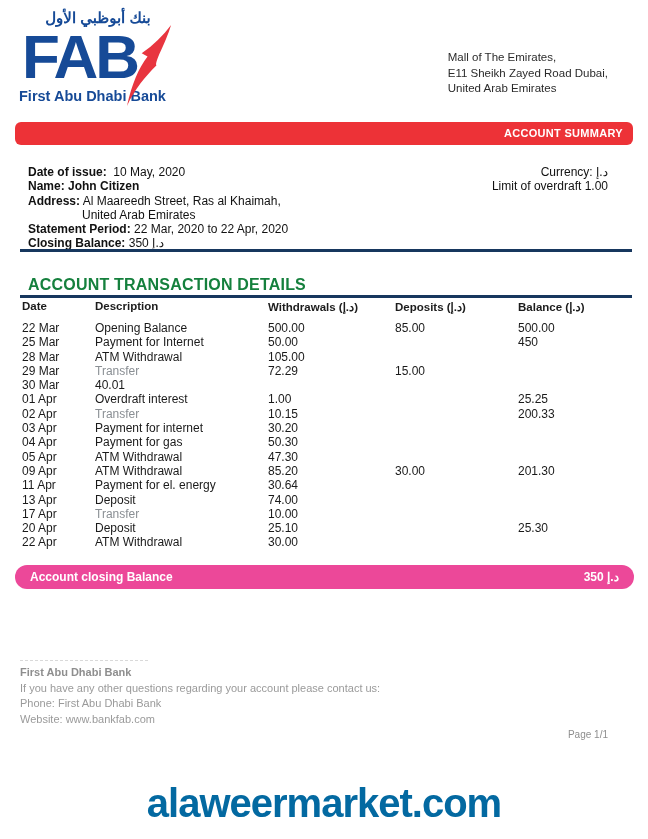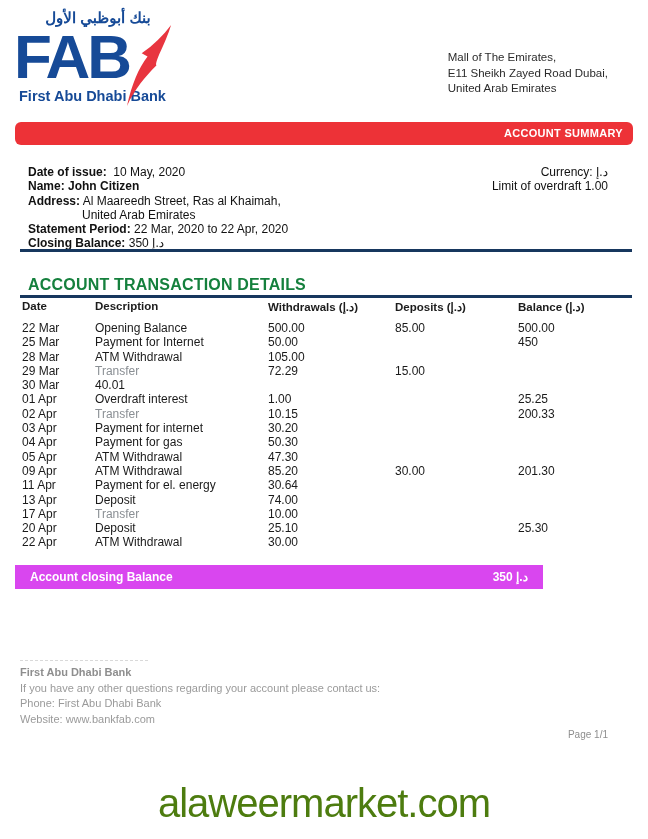--- a/index.html
+++ b/index.html
@@ -2,32 +2,32 @@
 <html><head>
 <meta charset="utf-8">
 <style>
   html,body{margin:0;padding:0;background:#fff;}
   body{font-family:"Liberation Sans", sans-serif;}
   .page{position:relative;width:648px;height:839px;background:#ffffff;overflow:hidden;}
 
   
   .logo{position:absolute;left:14px;top:8px;width:180px;}
   .logo-arabic{width:168px;text-align:center;direction:rtl;color:#164a97;font-size:15px;font-weight:bold;line-height:20px;}
-  .logo-fab{color:#164a97;font-size:62px;font-weight:bold;letter-spacing:-3px;line-height:58px;margin-left:0;}
+  .logo-fab{color:#164a97;font-size:62px;font-weight:bold;letter-spacing:-3px;line-height:58px;margin-left:8px;}
   .logo-swoosh{position:absolute;left:112px;top:17px;width:49px;height:81px;}
   .logo-name{color:#164a97;font-size:14.5px;font-weight:bold;margin-left:5px;margin-top:2px;}
 
   
   .bank-address{position:absolute;top:50px;right:40px;text-align:left;font-size:11.5px;line-height:15.5px;color:#2b2b2b;}
 
   
   .summary-bar{position:absolute;top:122px;left:15px;width:618px;height:23px;background:#ed3237;color:#fff;
     font-weight:bold;font-size:11px;letter-spacing:.3px;line-height:23px;text-align:right;padding-right:10px;box-sizing:border-box;border-radius:6px;}
-  .closing-bar{position:absolute;top:565px;left:15px;width:528px;height:24px;background:#d946ef;color:#fff;
-    font-weight:bold;font-size:12px;display:flex;justify-content:space-between;align-items:center;padding:0 15px;box-sizing:border-box;}
+  .closing-bar{position:absolute;top:565px;left:15px;width:619px;height:24px;background:#ec4899;color:#fff;
+    font-weight:bold;font-size:12px;display:flex;justify-content:space-between;align-items:center;padding:0 15px;box-sizing:border-box;border-radius:12px;}
 
   
   .info{position:absolute;top:165px;left:28px;font-size:12px;line-height:14.3px;color:#111;}
   .info b{font-weight:bold;}
   .info .indent{margin-left:54px;}
   .info-right{position:absolute;top:165px;right:40px;text-align:right;font-size:12px;line-height:14.3px;color:#111;}
 
   .rule{position:absolute;left:20px;width:612px;height:2.5px;background:#17375e;}
   .rule1{top:249px;}
   .rule2{top:295px;}
@@ -42,21 +42,21 @@
   .muted{color:#8a8f94;}
 
   
   .footer-rule{position:absolute;top:660px;left:20px;width:128px;border-top:1px dashed #d9d9d9;}
   .footer{position:absolute;top:665px;left:20px;font-size:11px;line-height:15.5px;color:#9a9a9a;}
   .footer .fname{font-weight:bold;color:#8e8e8e;}
   .page-num{position:absolute;top:729px;right:40px;font-size:10px;color:#8e8e8e;}
 
   
   .watermark{position:absolute;top:781px;left:0;right:0;text-align:center;
-    font-size:40px;font-weight:normal;color:#4d7c0f;letter-spacing:-1px;}
+    font-size:40px;font-weight:bold;color:#0369a1;letter-spacing:-1px;}
 </style>
 </head>
 <body>
 
 <div class="page">
 
   <div class="logo">
     <div class="logo-arabic">بنك أبوظبي الأول</div>
     <div class="logo-fab">FAB</div>
     <svg class="logo-swoosh" viewBox="0 0 50 100" preserveAspectRatio="none">

